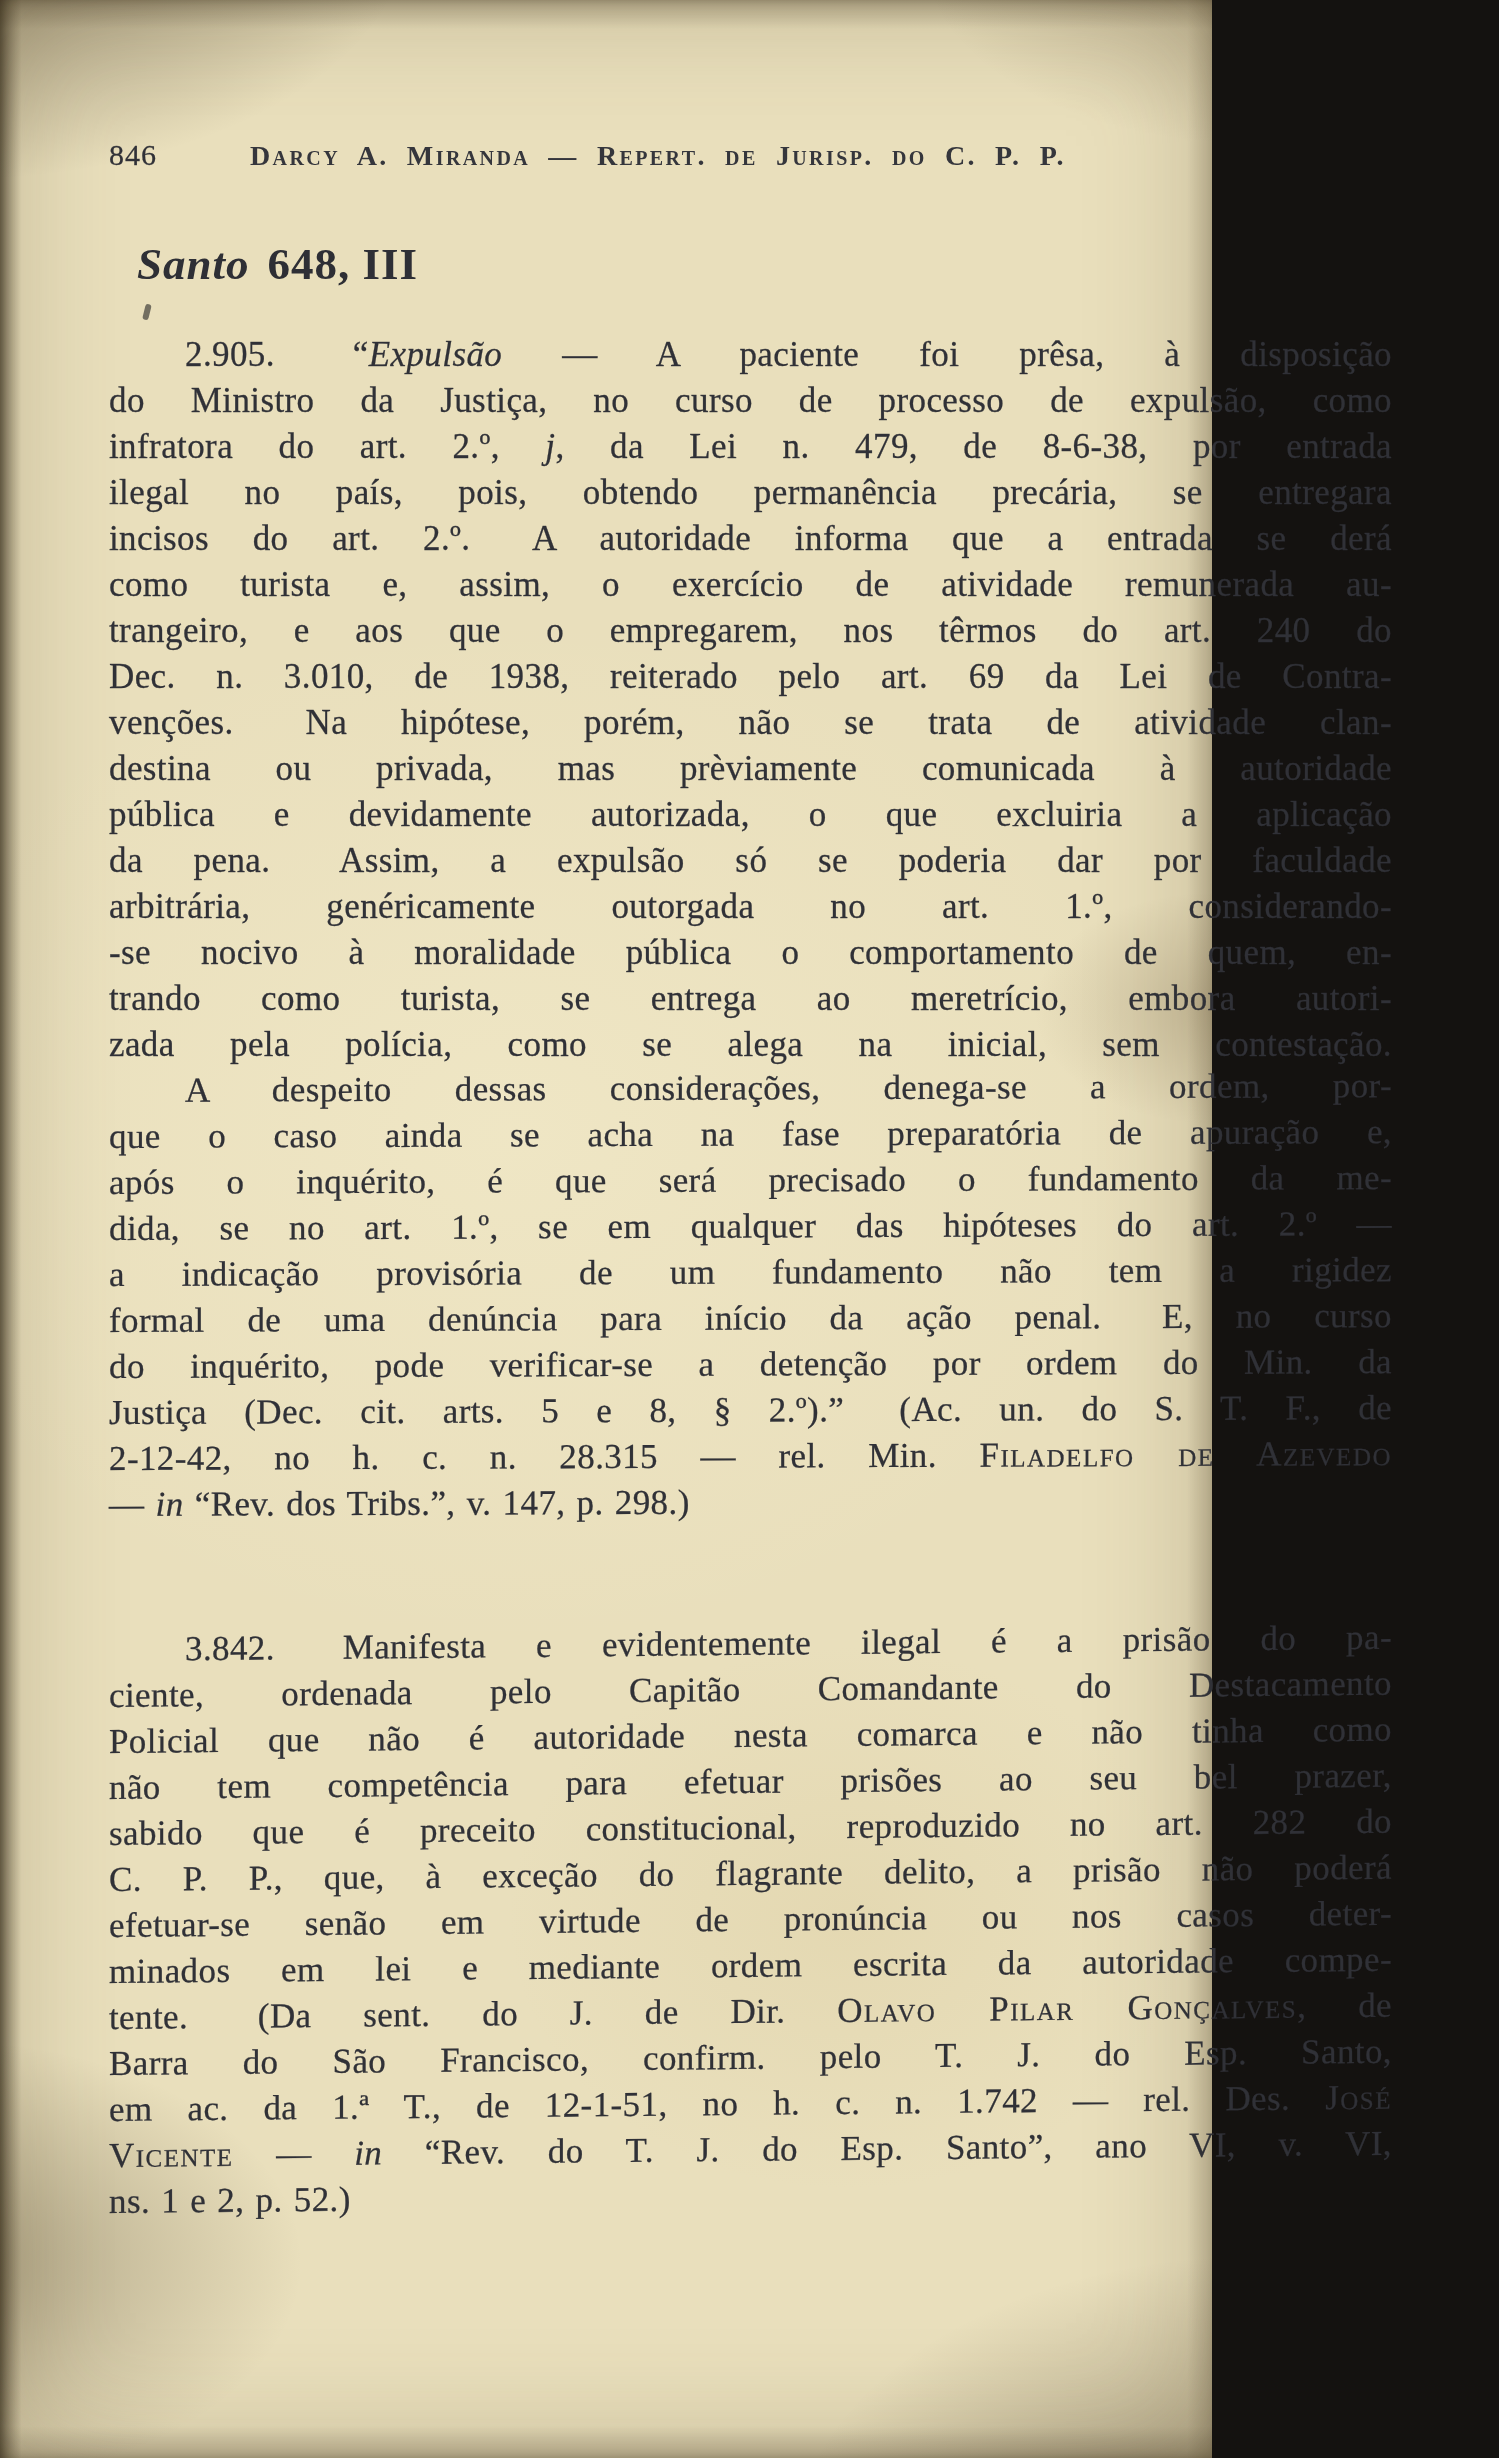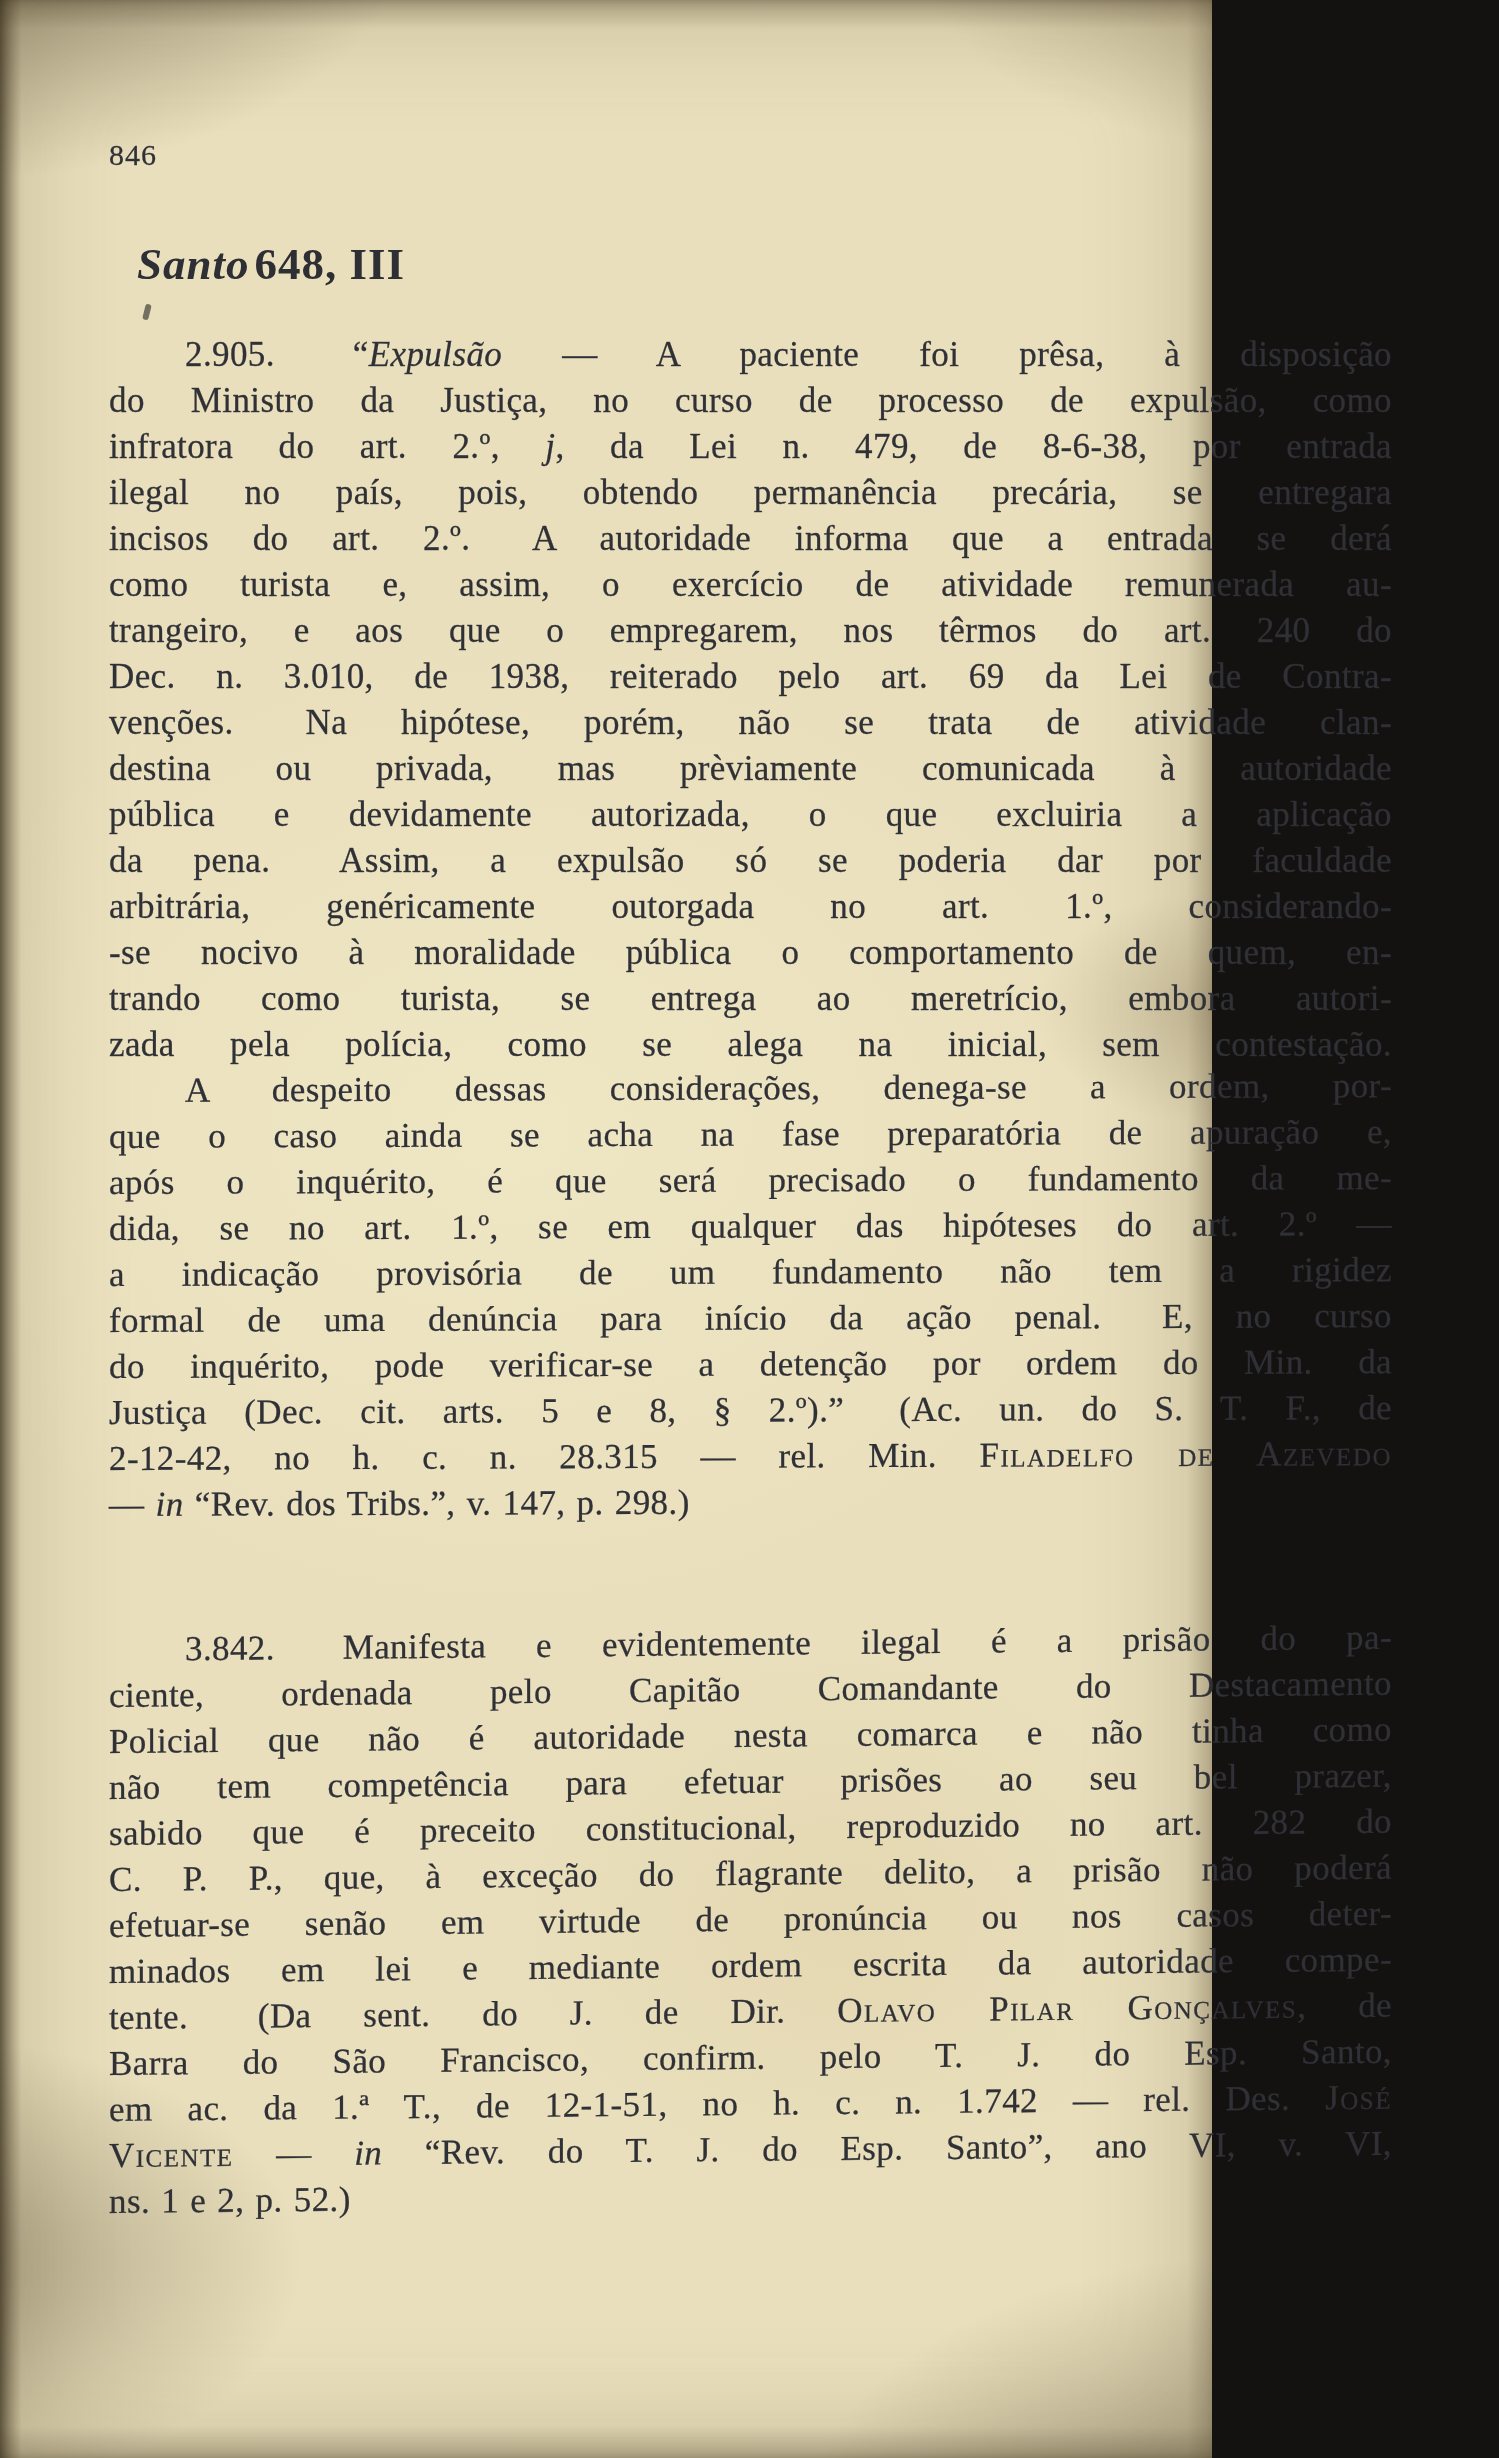--- a/index.html
+++ b/index.html
@@ -36,21 +36,21 @@
     font-size:28px;font-weight:bold;font-variant:small-caps;
     letter-spacing:2.4px;word-spacing:8.8px;white-space:nowrap;
     color:#35363c;
   }
   .title{
     position:absolute;left:137px;top:238px;margin:0;
     font-size:45px;font-weight:600;color:#2e2f35;
     letter-spacing:1px;
   }
   .title .t-it{font-style:italic;font-weight:600;}
-  .title .t-rest{margin-left:5px;text-align:right;}
+  .title .t-rest{margin-left:18px;text-align:right;}
   .text-block{
     position:absolute;left:109px;top:332px;width:1283px;
     font-size:35px;letter-spacing:0.4px;word-spacing:2px;
   }
   .para{display:block;}
   .para-cont{ transform:skewY(-0.22deg); transform-origin:0 50%; }
   .para-skew{ margin-top:99px; transform:skewY(-0.55deg); transform-origin:0 50%; }
   .line{
     height:46px;line-height:46px;
     text-align:justify;text-align-last:justify;
@@ -67,20 +67,21 @@
     opacity:.8;
   }
 </style>
 </head>
 <body>
 
 <div class="page">
 
   <div class="pagenum ink">846</div>
 
+  <div class="running">Darcy A. Miranda — Repert. de Jurisp. do C. P. P.</div>
 
   <h1 class="title"><span class="t-it">Santo</span><span class="t-rest">648, III</span></h1>
 
   <div class="speck"></div>
 
   <div class="text-block ink">
 
     <div class="para">
         <div class="line first"><span>2.905.  “</span><span class="it">Expulsão</span><span> — A paciente foi prêsa, à disposição</span></div>
         <div class="line"><span>do Ministro da Justiça, no curso de processo de expulsão, como</span></div>

